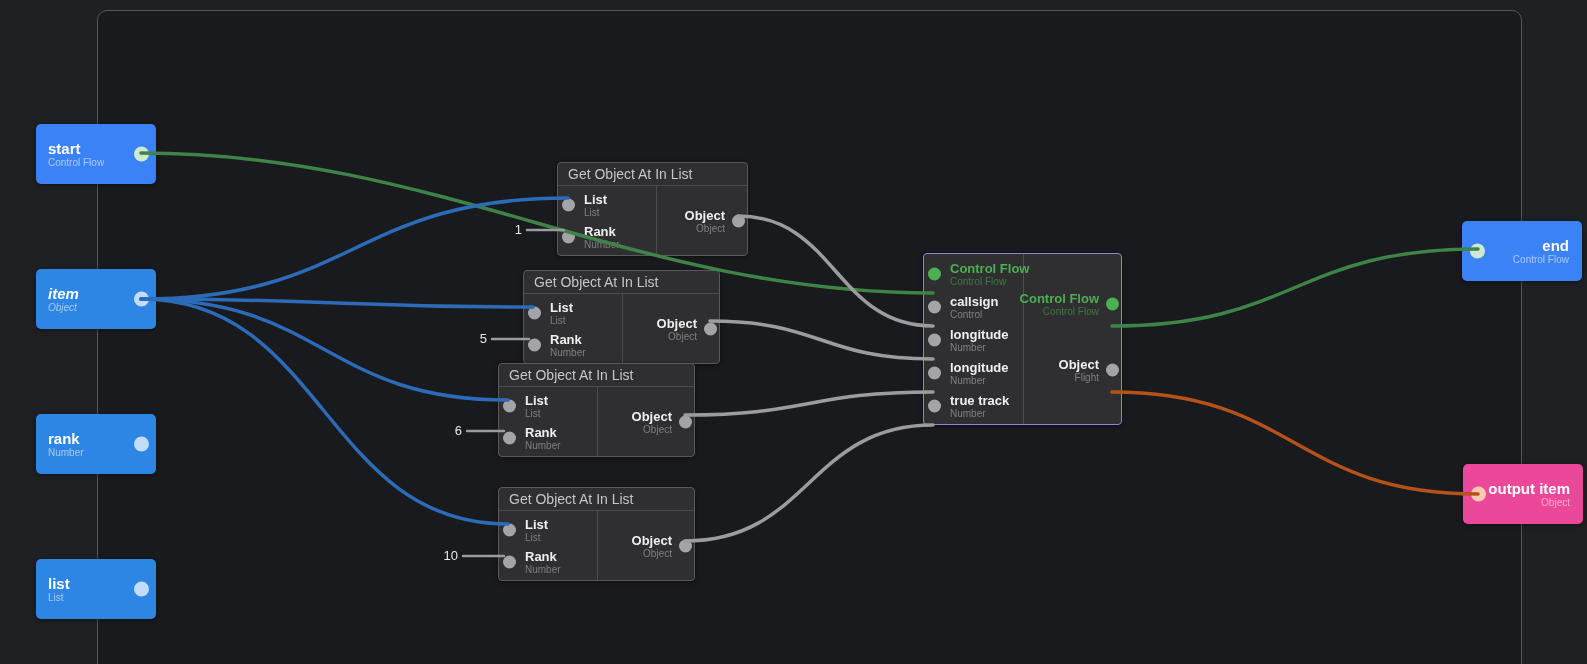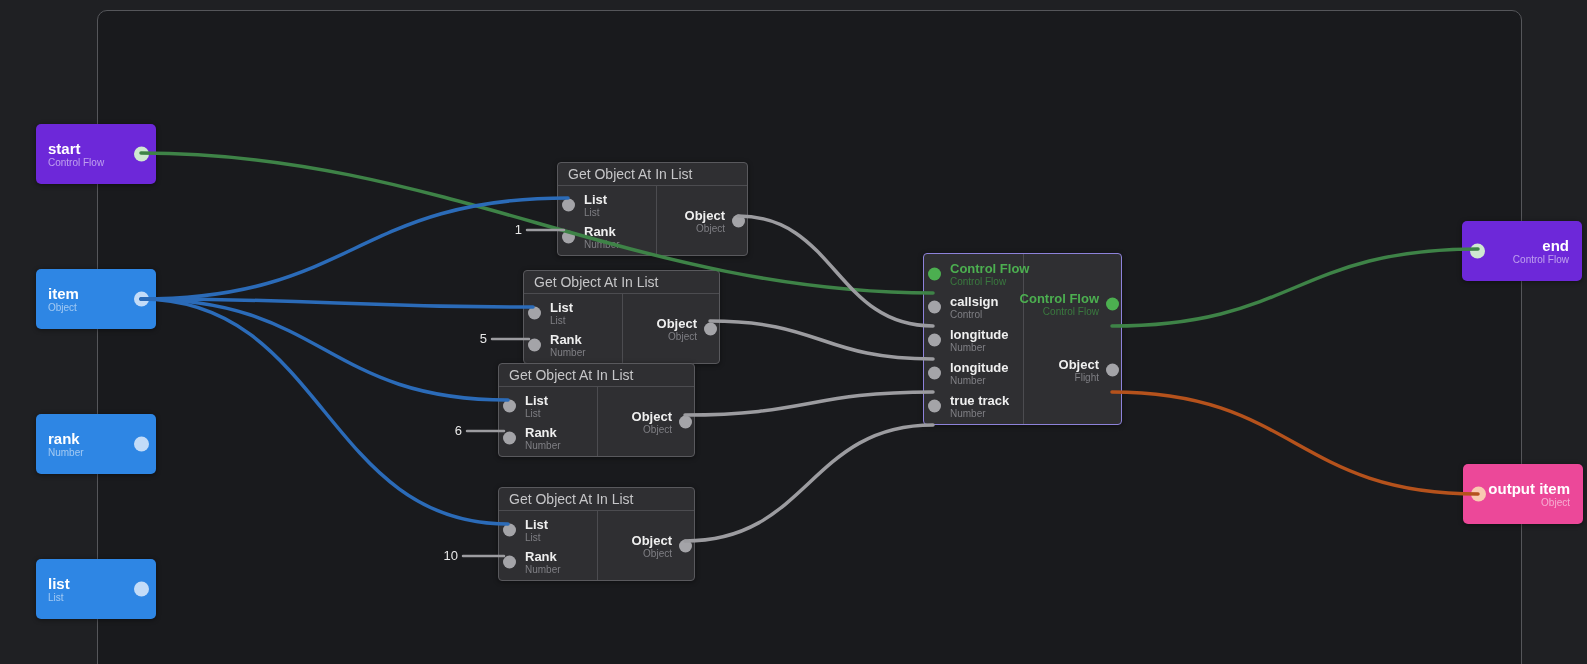--- a/index.html
+++ b/index.html
@@ -12,21 +12,21 @@
   .cnode{position:absolute;width:120px;height:60px;border-radius:5px;z-index:2;
          box-shadow:0 1px 5px rgba(0,0,0,.45);}
   .cnode .ctext{position:absolute;top:50%;transform:translateY(-50%);}
   .cnode.leftside .ctext{left:12px;text-align:left;}
   .cnode.rightside .ctext{right:13px;text-align:right;}
   .ctitle{font-size:15px;font-weight:bold;color:#ffffff;line-height:17px;}
   .csub{font-size:10px;color:rgba(255,255,255,.55);line-height:12px;}
   .cport{position:absolute;width:15px;height:15px;border-radius:50%;top:50%;transform:translateY(-50%);}
   .cnode.leftside .cport{right:7px;}
   .cnode.rightside .cport{left:8px;}
-  .green{background:#6d28d9;}  .green .cport{background:#cfe9d1;}
+  .green{background:#3b82f6;}  .green .cport{background:#cfe9d1;}
   .blue{background:#2e86e4;}   .blue .cport{background:#c3dcf8;}
   .orange{background:#ec4899;} .orange .cport{background:#f9cab1;}
   
   .gnode{position:absolute;background:#2f2f32;border:1px solid #59595d;border-radius:4px;
          z-index:2;box-shadow:0 1px 5px rgba(0,0,0,.45);}
   .gnode.selected{border-color:#8d82da;}
   .ghead{height:22px;line-height:22px;padding:0 10px;font-size:14px;color:#c6c6c8;
          border-bottom:1px solid #4c4c50;white-space:nowrap;overflow:hidden;}
   .gbody{position:relative;display:flex;}
   .col-in{box-sizing:border-box;border-right:1px solid #4c4c50;padding:3px 0;}
@@ -58,21 +58,21 @@
   <div class="frame"></div>
 
   <div class="cnode leftside green" style="left:36px;top:124px;">
     <div class="ctext">
       <div class="ctitle">start</div>
       <div class="csub">Control Flow</div>
     </div>
     <span class="cport"></span>
   </div>
 
-  <div class="cnode leftside blue" style="left:36px;top:269px;">
+  <div class="cnode leftside blue" style="left:36px;top:269px;font-style:italic;">
     <div class="ctext">
       <div class="ctitle">item</div>
       <div class="csub">Object</div>
     </div>
     <span class="cport"></span>
   </div>
 
   <div class="cnode leftside blue" style="left:36px;top:414px;">
     <div class="ctext">
       <div class="ctitle">rank</div>

